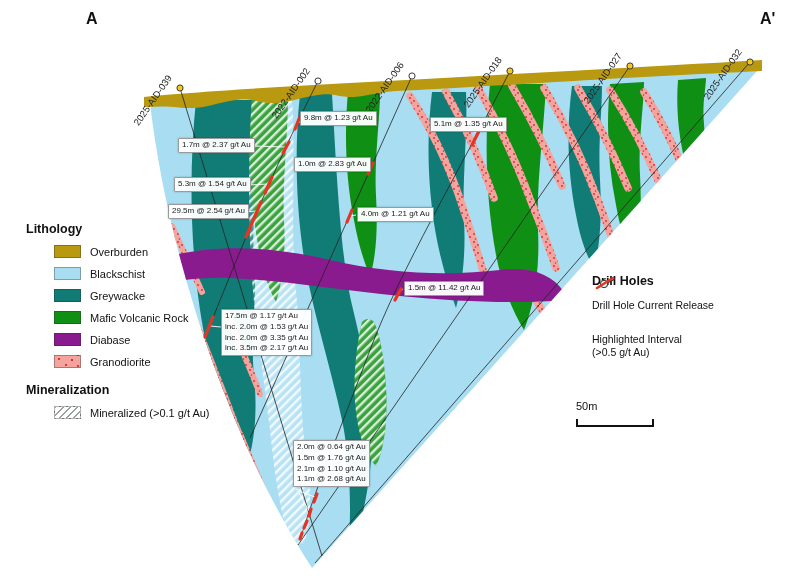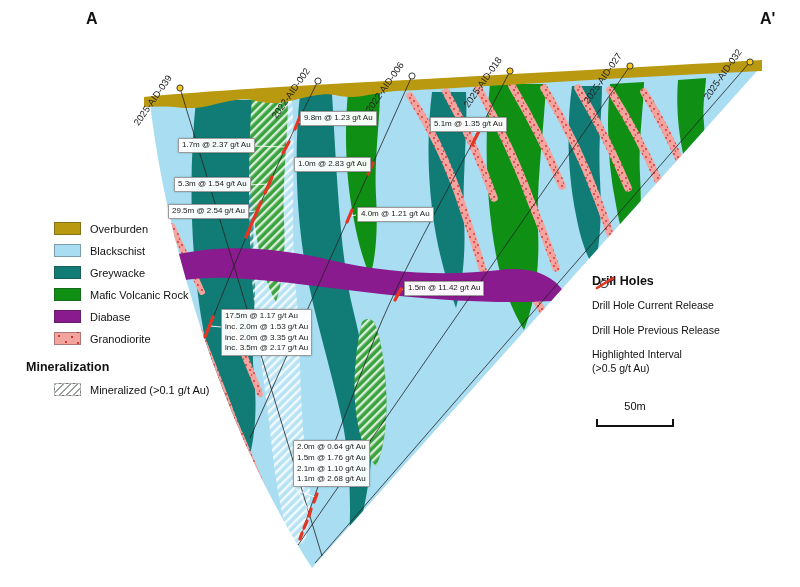--- a/index.html
+++ b/index.html
@@ -29,21 +29,21 @@
     radial-gradient(circle at 11px 9px,#e03434 1.2px,rgba(0,0,0,0) 1.4px),
     radial-gradient(circle at 17px 4px,#cf2e2e 1px,rgba(0,0,0,0) 1.2px),
     radial-gradient(circle at 23px 10px,#e03434 1.2px,rgba(0,0,0,0) 1.4px);}
   .sw-diabase{background:#8a1b8e;}
   .sw-mineralized{background:#fff;background-image:repeating-linear-gradient(135deg,#9aa0a0 0,#9aa0a0 1.4px,rgba(0,0,0,0) 1.4px,rgba(0,0,0,0) 5px);}
   .mineral-title{margin-top:15px;}
   .legend-right{position:absolute;left:592px;top:274px;width:200px;}
   .dh-row{display:flex;align-items:center;margin-bottom:9px;}
   .dh-sym{width:30px;height:18px;margin-right:6px;flex:0 0 30px;}
   .dh-label{font-size:10.5px;color:#111;line-height:1.3;padding-top:2px;}
-  .scalebar-wrap{position:absolute;left:596px;top:400px;width:78px;text-align:center;}
+  .scalebar-wrap{position:absolute;left:576px;top:400px;width:78px;text-align:left;}
   .scalebar-label{font-size:11px;color:#111;margin-bottom:7px;}
   .scalebar{height:6px;border-bottom:2px solid #111;position:relative;}
   .scalebar::before,.scalebar::after{content:"";position:absolute;bottom:0;width:2px;height:6px;background:#111;}
   .scalebar::before{left:0;}
   .scalebar::after{right:0;}
 </style>
 </head>
 <body>
 
 <div class="stage">
@@ -186,20 +186,21 @@
   </div>
 
   <div class="assay" style="left:293px;top:440px;">
     <div>2.0m @ 0.64 g/t Au</div>
     <div>1.5m @ 1.76 g/t Au</div>
     <div>2.1m @ 1.10 g/t Au</div>
     <div>1.1m @ 2.68 g/t Au</div>
   </div>
 
   <div class="legend-left">
+    <div class="legend-title">Lithology</div>
     <div class="legend-row">
       <div class="swatch sw-overburden"></div>
       <div class="legend-label">Overburden</div>
     </div>
     <div class="legend-row">
       <div class="swatch sw-blackschist"></div>
       <div class="legend-label">Blackschist</div>
     </div>
     <div class="legend-row">
       <div class="swatch sw-greywacke"></div>
@@ -231,21 +232,20 @@
         <line x1="5" y1="14" x2="23" y2="5" stroke="#333" stroke-width="1"></line>
         <circle cx="12" cy="10" r="3.6" fill="#f6c81d" stroke="#3a3a3a" stroke-width="1"></circle>
       </svg>
       <div class="dh-label">Drill Hole Current Release</div>
     </div>
     <div class="dh-row">
       <svg class="dh-sym" viewBox="0 0 30 18">
         <line x1="5" y1="14" x2="23" y2="5" stroke="#333" stroke-width="1"></line>
         <circle cx="12" cy="10" r="3.6" fill="#ffffff" stroke="#3a3a3a" stroke-width="1"></circle>
       </svg>
-      <div class="dh-label">Drill Hole Previous Release</div>
     </div>
     <div class="dh-row">
       <svg class="dh-sym" viewBox="0 0 30 18">
         <line x1="5" y1="14" x2="21" y2="4" stroke="#e63423" stroke-width="2.6" stroke-linecap="round"></line>
       </svg>
       <div class="dh-label">
         <div>Highlighted Interval</div>
         <div>(&gt;0.5 g/t Au)</div>
       </div>
     </div>

